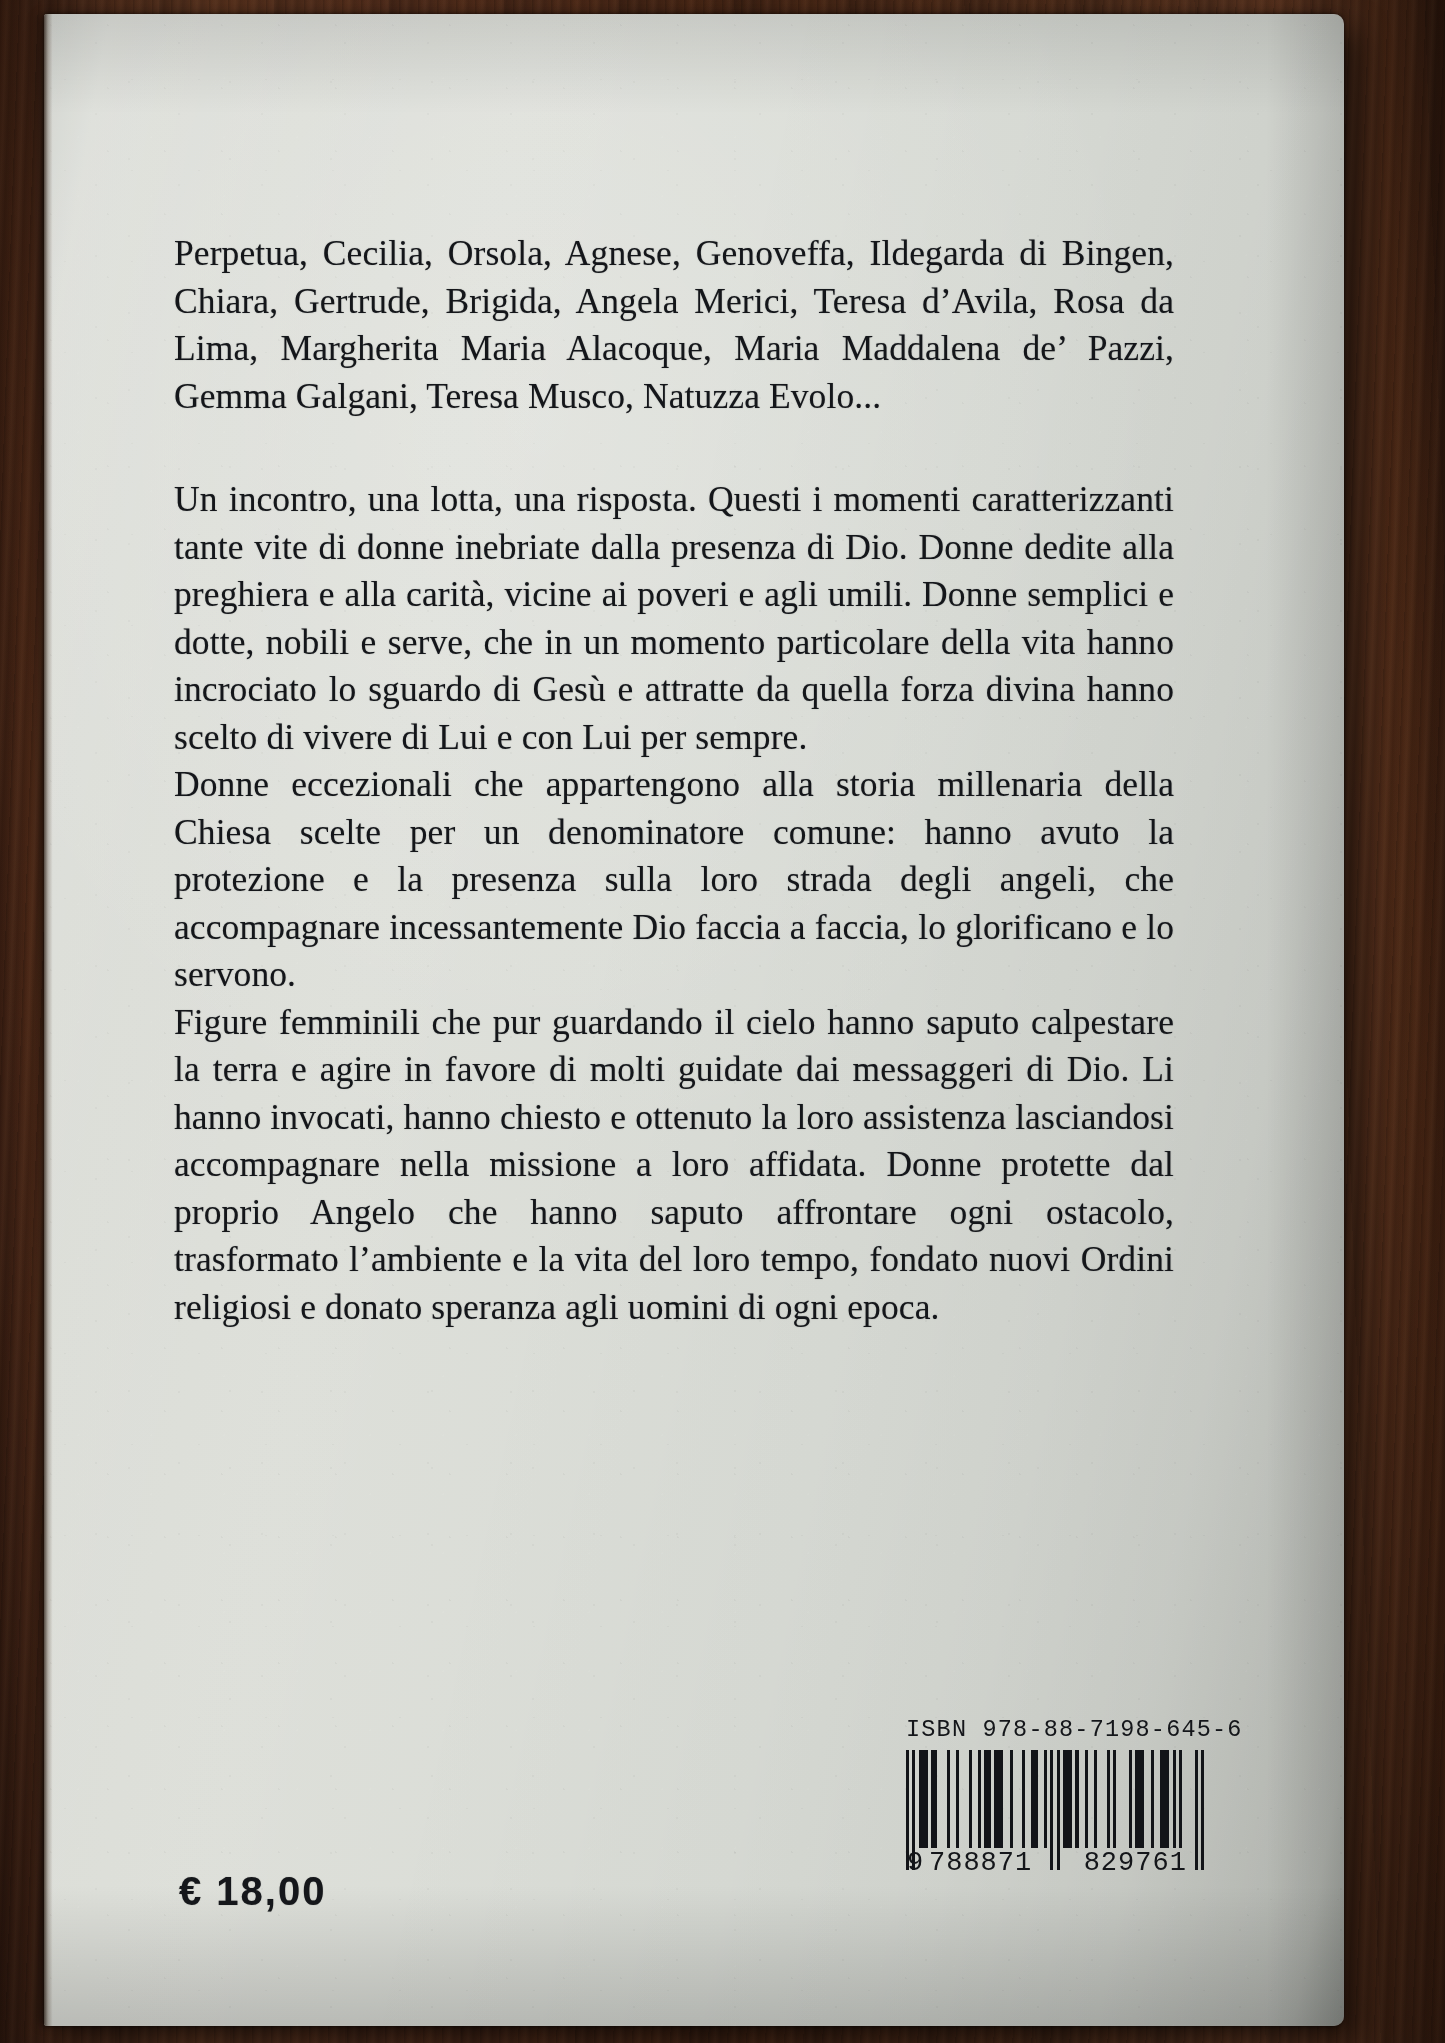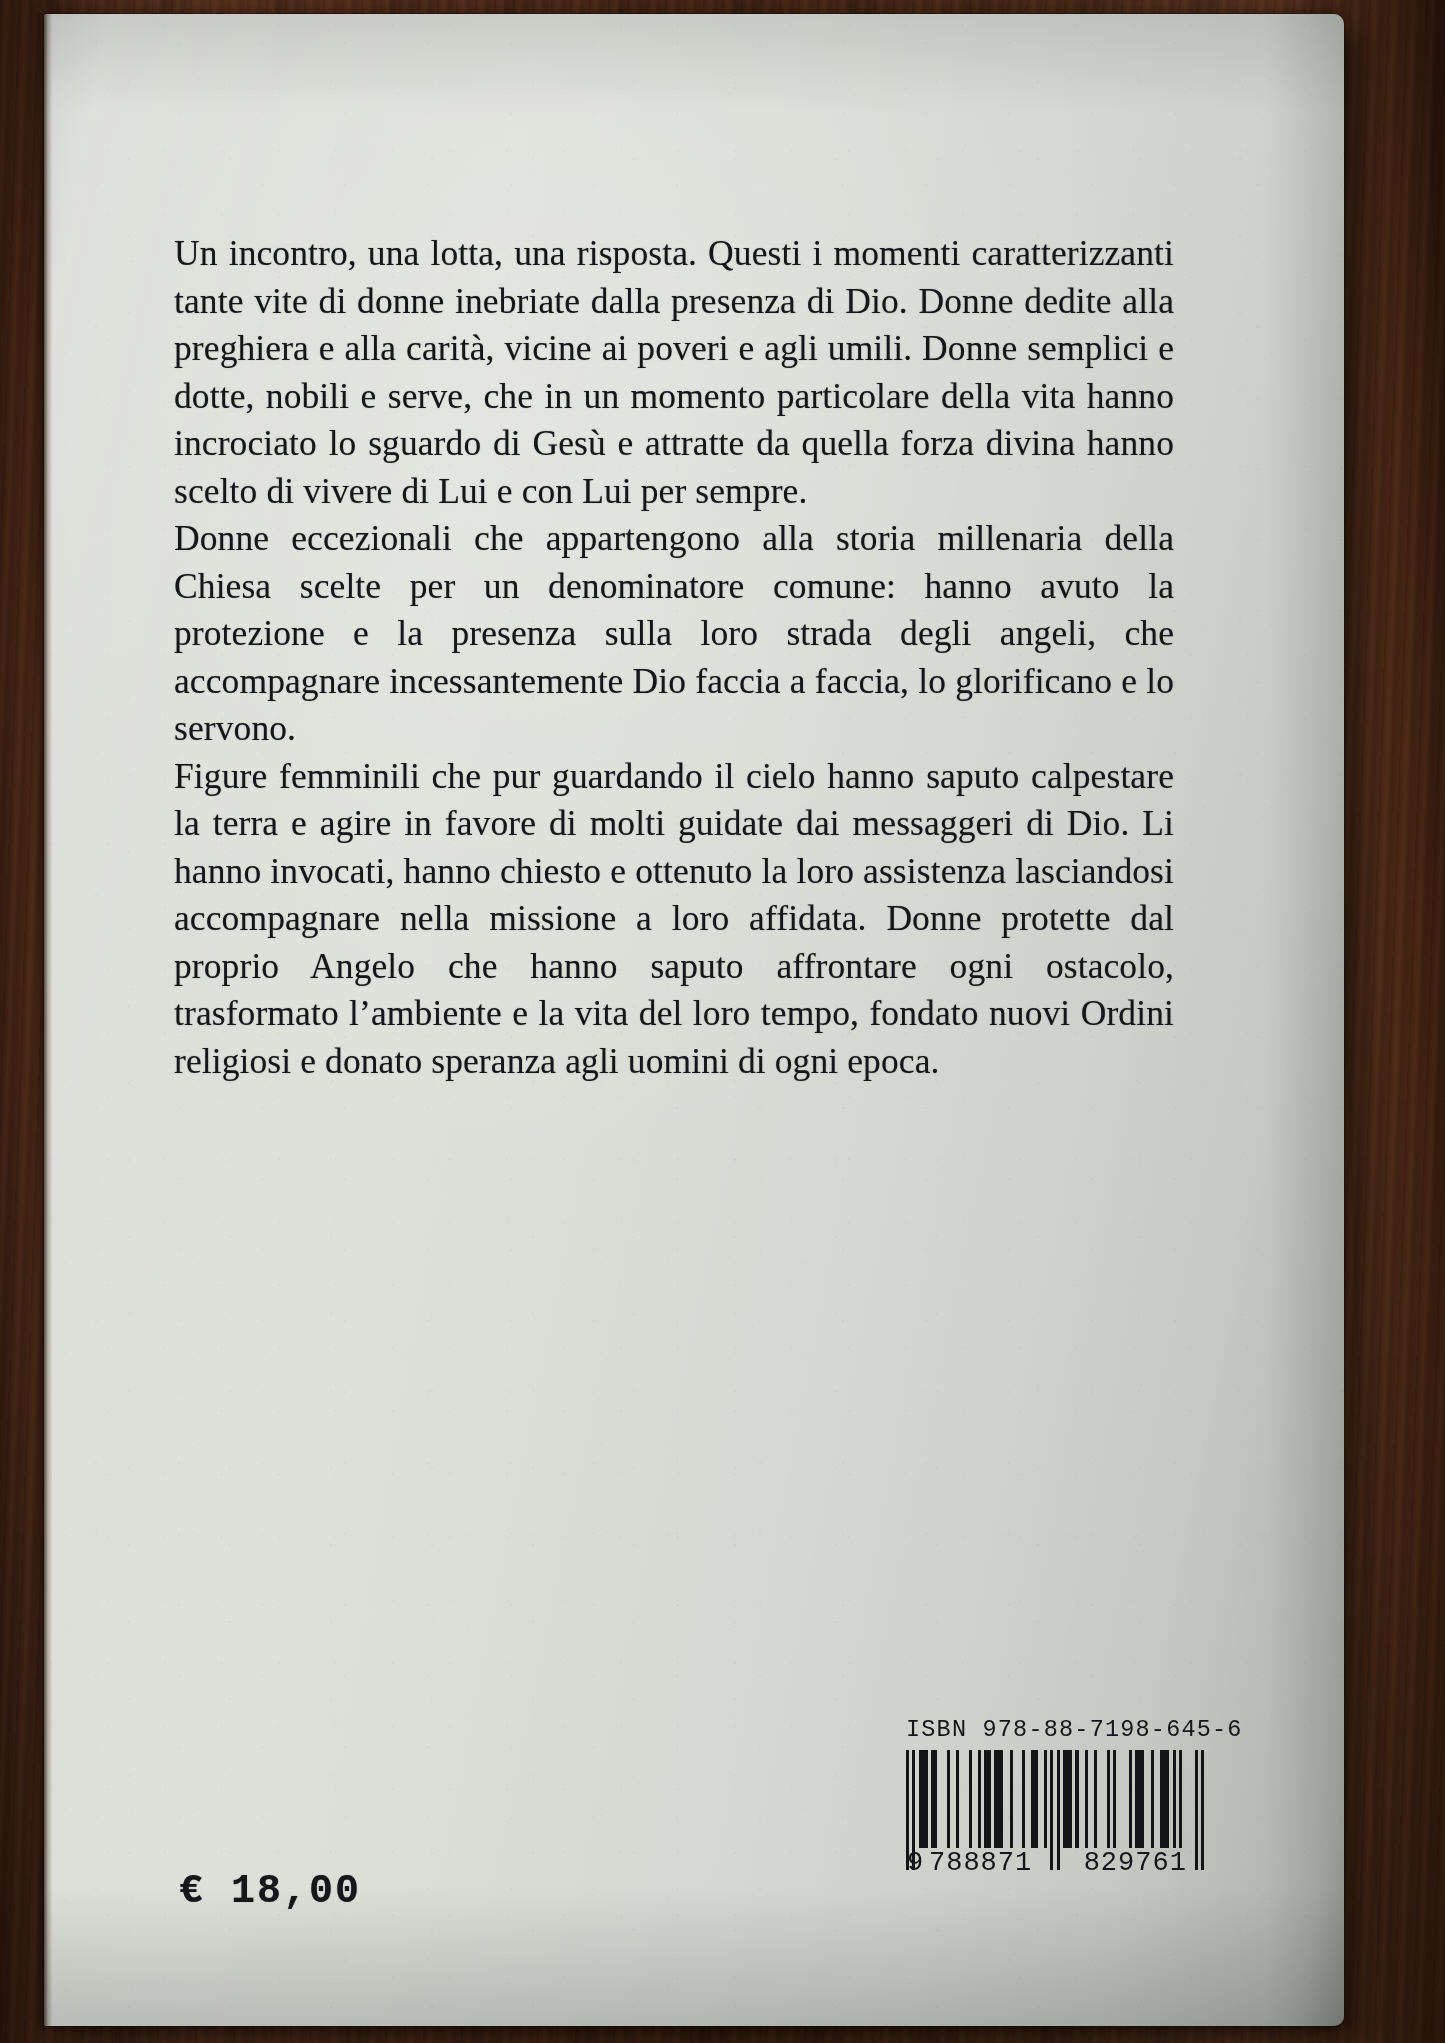--- a/index.html
+++ b/index.html
@@ -154,21 +154,21 @@
   }
   .blurb.names {
     margin-bottom: 56px;
   }
 
   
   #price {
     position: absolute;
     left: 135px;
     top: 1855px;
-    font-family: Liberation Mono, monospace;
+    font-family: Liberation Sans, sans-serif;
     font-weight: bold;
     font-size: 40px;
     letter-spacing: 2px;
     color: #15171b;
     z-index: 5;
     text-shadow: 0 0 1px rgba(0,0,0,0.4);
   }
 
   #barcode-block {
     position: absolute;
@@ -230,20 +230,21 @@
 <body>
 
 <div id="scene">
   <div id="wood-grain"></div>
   <div id="wood-vignette"></div>
 
   <div id="book">
     <div id="paper-texture"></div>
 
     <div id="content">
+      <p class="blurb names">Perpetua, Cecilia, Orsola, Agnese, Genoveffa, Ildegarda di Bingen, Chiara, Gertrude, Brigida, Angela Merici, Teresa d’Avila, Rosa da Lima, Margherita Maria Alacoque, Maria Maddalena de’ Pazzi, Gemma Galgani, Teresa Musco, Natuzza Evolo...</p>
       <p class="blurb">Un incontro, una lotta, una risposta. Questi i momenti caratterizzanti tante vite di donne inebriate dalla presenza di Dio. Donne dedite alla preghiera e alla carità, vicine ai poveri e agli umili. Donne semplici e dotte, nobili e serve, che in un momento particolare della vita hanno incrociato lo sguardo di Gesù e attratte da quella forza divina hanno scelto di vivere di Lui e con Lui per sempre.</p>
       <p class="blurb">Donne eccezionali che appartengono alla storia millenaria della Chiesa scelte per un denominatore comune: hanno avuto la protezione e la presenza sulla loro strada degli angeli, che accompagnare incessantemente Dio faccia a faccia, lo glorificano e lo servono.</p>
       <p class="blurb">Figure femminili che pur guardando il cielo hanno saputo calpestare la terra e agire in favore di molti guidate dai messaggeri di Dio. Li hanno invocati, hanno chiesto e ottenuto la loro assistenza lasciandosi accompagnare nella missione a loro affidata. Donne protette dal proprio Angelo che hanno saputo affrontare ogni ostacolo, trasformato l’ambiente e la vita del loro tempo, fondato nuovi Ordini religiosi e donato speranza agli uomini di ogni epoca.</p>
     </div>
 
     <div id="price">€ 18,00</div>
 
     <div id="barcode-block">
       <div id="isbn-text">ISBN 978-88-7198-645-6</div>
       <div id="barcode-area">

